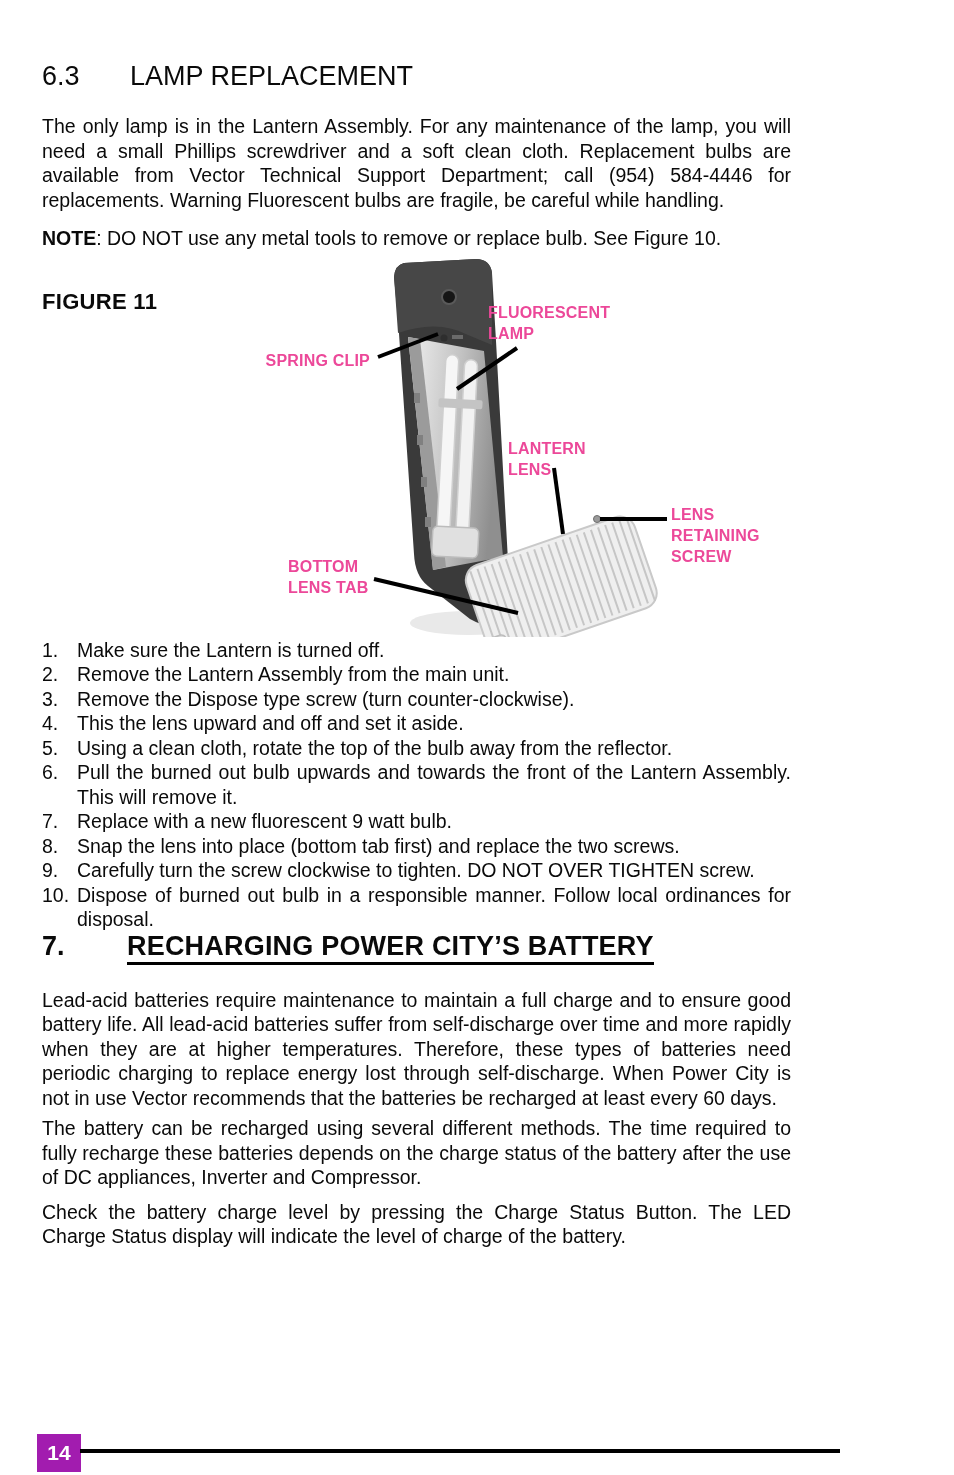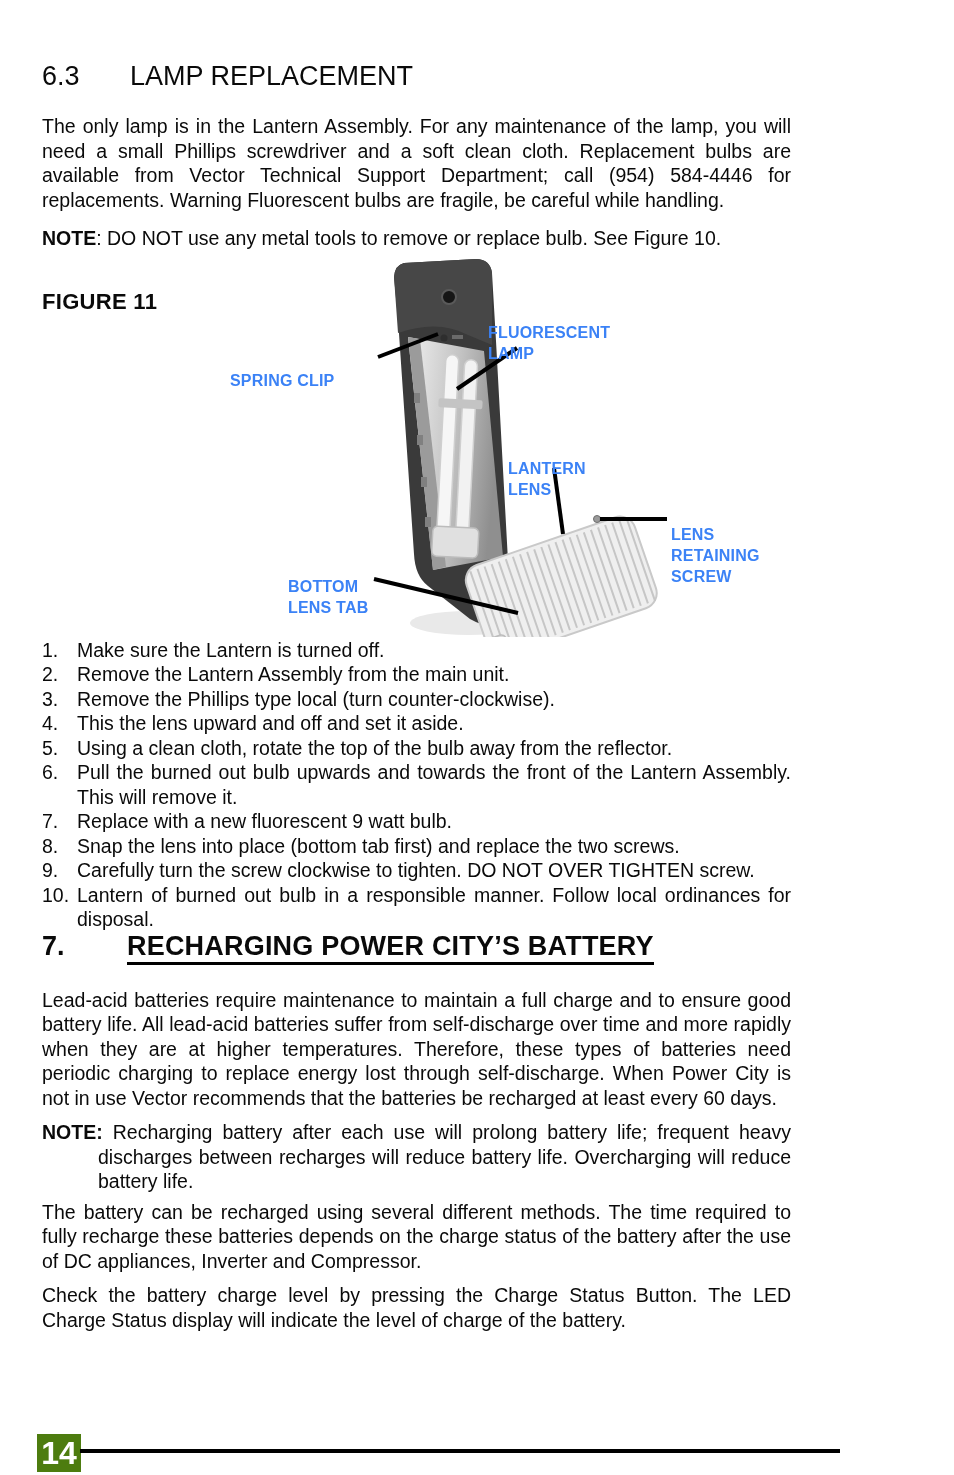--- a/index.html
+++ b/index.html
@@ -34,42 +34,42 @@
   
   .figure{
     position:relative;
     margin-left:-42px;margin-right:-49px;
     margin-top:2px;
     height:384px;
   }
   .fig-title{position:absolute;left:42px;top:36px;font-size:22px;font-weight:bold;letter-spacing:.3px;}
   .callout{
     position:absolute;font-size:16px;font-weight:bold;line-height:21px;
-    letter-spacing:.2px;color:#3b82f6;white-space:nowrap;margin-top:20px;
-  }
-  .co-right{}
+    letter-spacing:.2px;color:#ec4899;white-space:nowrap;
+  }
+  .co-right{text-align:right;}
   .fig-art{position:absolute;left:350px;top:0;}
   
   .steps{margin-top:1px;}
   .step{display:flex;font-size:19.5px;line-height:24.5px;}
   .step-num{flex:0 0 35px;}
   .step-text{flex:1;text-align:justify;}
   
   .mt-p1{margin-top:28px;}
   .mt-p2{margin-top:4px;}
   .mt-n1{margin-top:10px;}
   .mt-p3{margin-top:6px;}
   .mt-n2{margin-top:5px;}
   .mt-p4{margin-top:10px;}
   
   .pagenum-box{
     position:absolute;left:37px;top:1434px;width:44px;height:38px;
-    background:#4d7c0f;color:#fff;
+    background:#a21caf;color:#fff;
     display:flex;align-items:center;justify-content:center;
-    font-size:32px;font-weight:bold;
+    font-size:21px;font-weight:bold;
   }
   .footer-rule{position:absolute;left:80px;top:1449px;width:874px;height:4px;background:#000;}
 </style>
 </head>
 <body>
 
 <div class="page">
 
   <div class="h-sec">
     <span class="num">6.3</span><span>LAMP REPLACEMENT</span>
@@ -164,21 +164,21 @@
     <div class="step">
         <span class="step-num">1.</span>
         <span class="step-text">Make sure the Lantern is turned off.</span>
       </div>
     <div class="step">
         <span class="step-num">2.</span>
         <span class="step-text">Remove the Lantern Assembly from the main unit.</span>
       </div>
     <div class="step">
         <span class="step-num">3.</span>
-        <span class="step-text">Remove the Phillips type local (turn counter-clockwise).</span>
+        <span class="step-text">Remove the Dispose type screw (turn counter-clockwise).</span>
       </div>
     <div class="step">
         <span class="step-num">4.</span>
         <span class="step-text">This the lens upward and off and set it aside.</span>
       </div>
     <div class="step">
         <span class="step-num">5.</span>
         <span class="step-text">Using a clean cloth, rotate the top of the bulb away from the reflector.</span>
       </div>
     <div class="step">
@@ -192,32 +192,31 @@
     <div class="step">
         <span class="step-num">8.</span>
         <span class="step-text">Snap the lens into place (bottom tab first) and replace the two screws.</span>
       </div>
     <div class="step">
         <span class="step-num">9.</span>
         <span class="step-text">Carefully turn the screw clockwise to tighten. DO NOT OVER TIGHTEN screw.</span>
       </div>
     <div class="step">
         <span class="step-num">10.</span>
-        <span class="step-text">Lantern of burned out bulb in a responsible manner. Follow local ordinances for disposal.</span>
+        <span class="step-text">Dispose of burned out bulb in a responsible manner. Follow local ordinances for disposal.</span>
       </div>
   </div>
 
   <div class="h-sec7">
     <span class="num">7.</span><span class="ttl">RECHARGING POWER CITY’S BATTERY</span>
   </div>
 
   <p class="para mt-p1">Lead-acid batteries require maintenance to maintain a full charge and to ensure good battery life. All lead-acid batteries suffer from self-discharge over time and more rapidly when they are at higher temperatures. Therefore, these types of batteries need periodic charging to replace energy lost through self-discharge. When Power City is not in use Vector recommends that the batteries be recharged at least every 60 days.</p>
 
 
-  <p class="note-hang mt-n1"><span class="b">NOTE:</span> <span>Recharging battery after each use will prolong battery life; frequent heavy discharges between recharges will reduce battery life. Overcharging will reduce battery life.</span></p>
 
   <p class="para mt-p3">The battery can be recharged using several different methods. The time required to fully recharge these batteries depends on the charge status of the battery after the use of DC appliances, Inverter and Compressor.</p>
 
 
   <p class="para mt-p4">Check the battery charge level by pressing the Charge Status Button. The LED Charge Status display will indicate the level of charge of the battery.</p>
 
   <div class="pagenum-box">
     <span>14</span>
   </div>
   <div class="footer-rule"></div>

